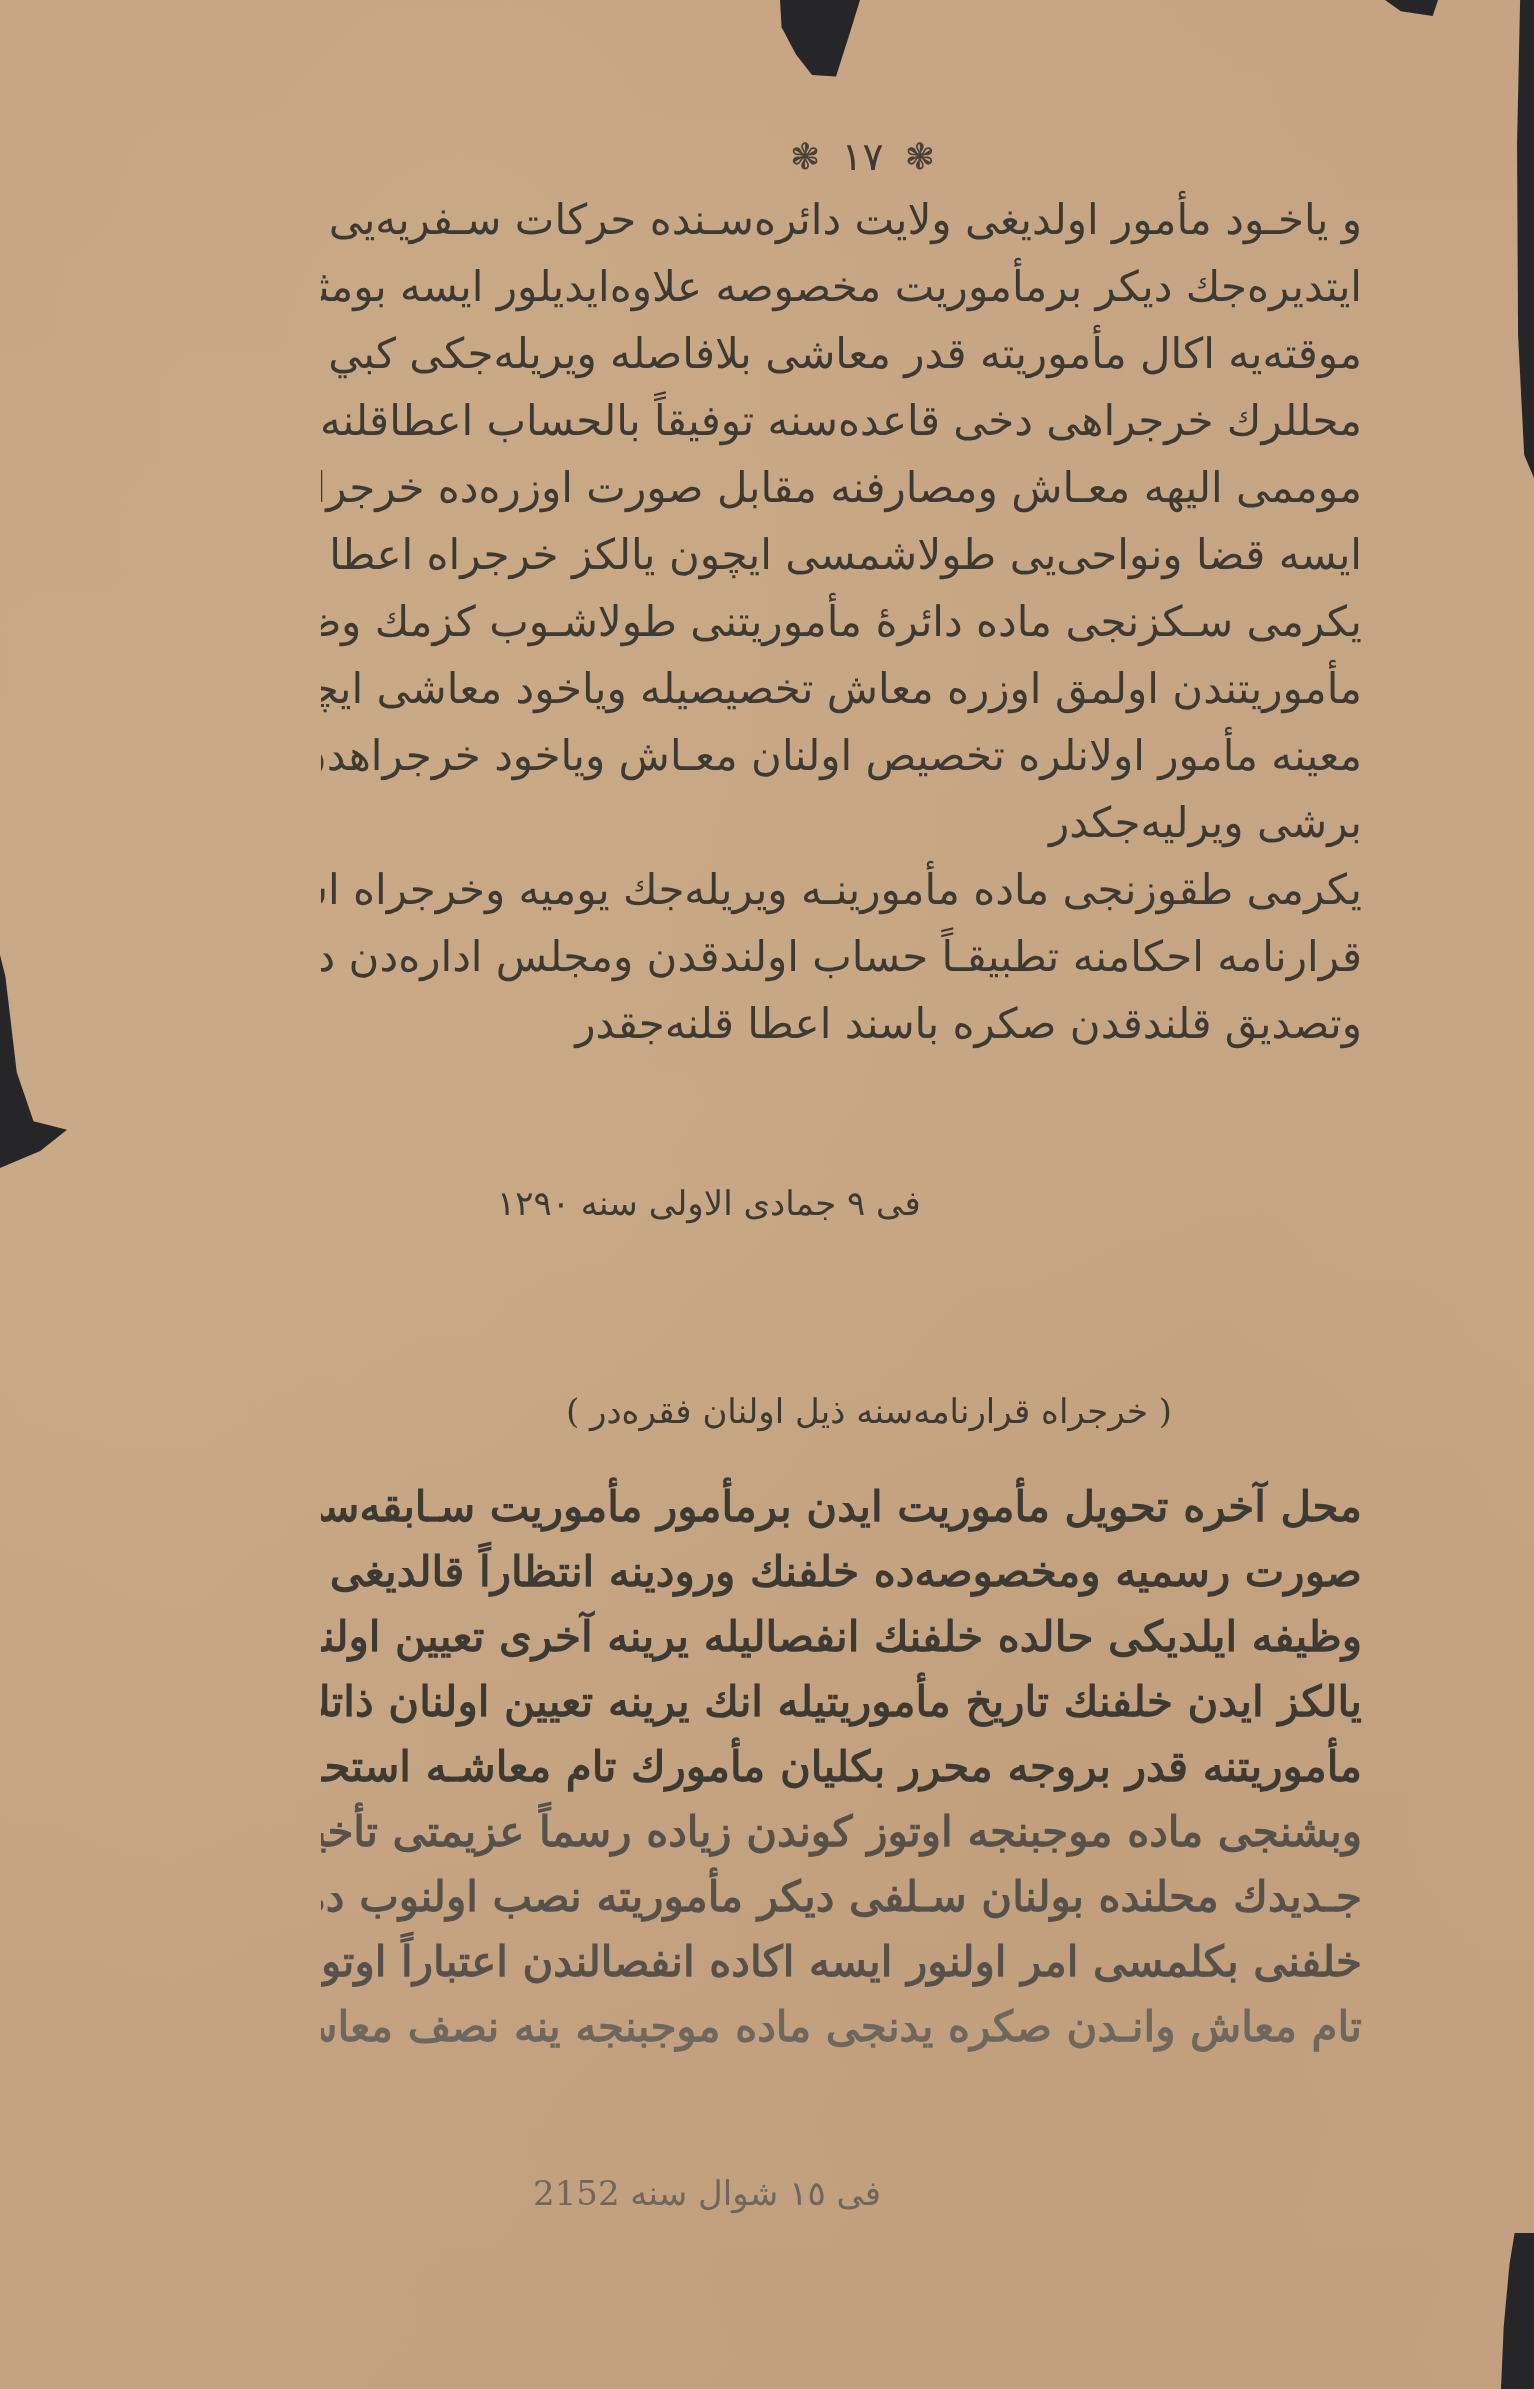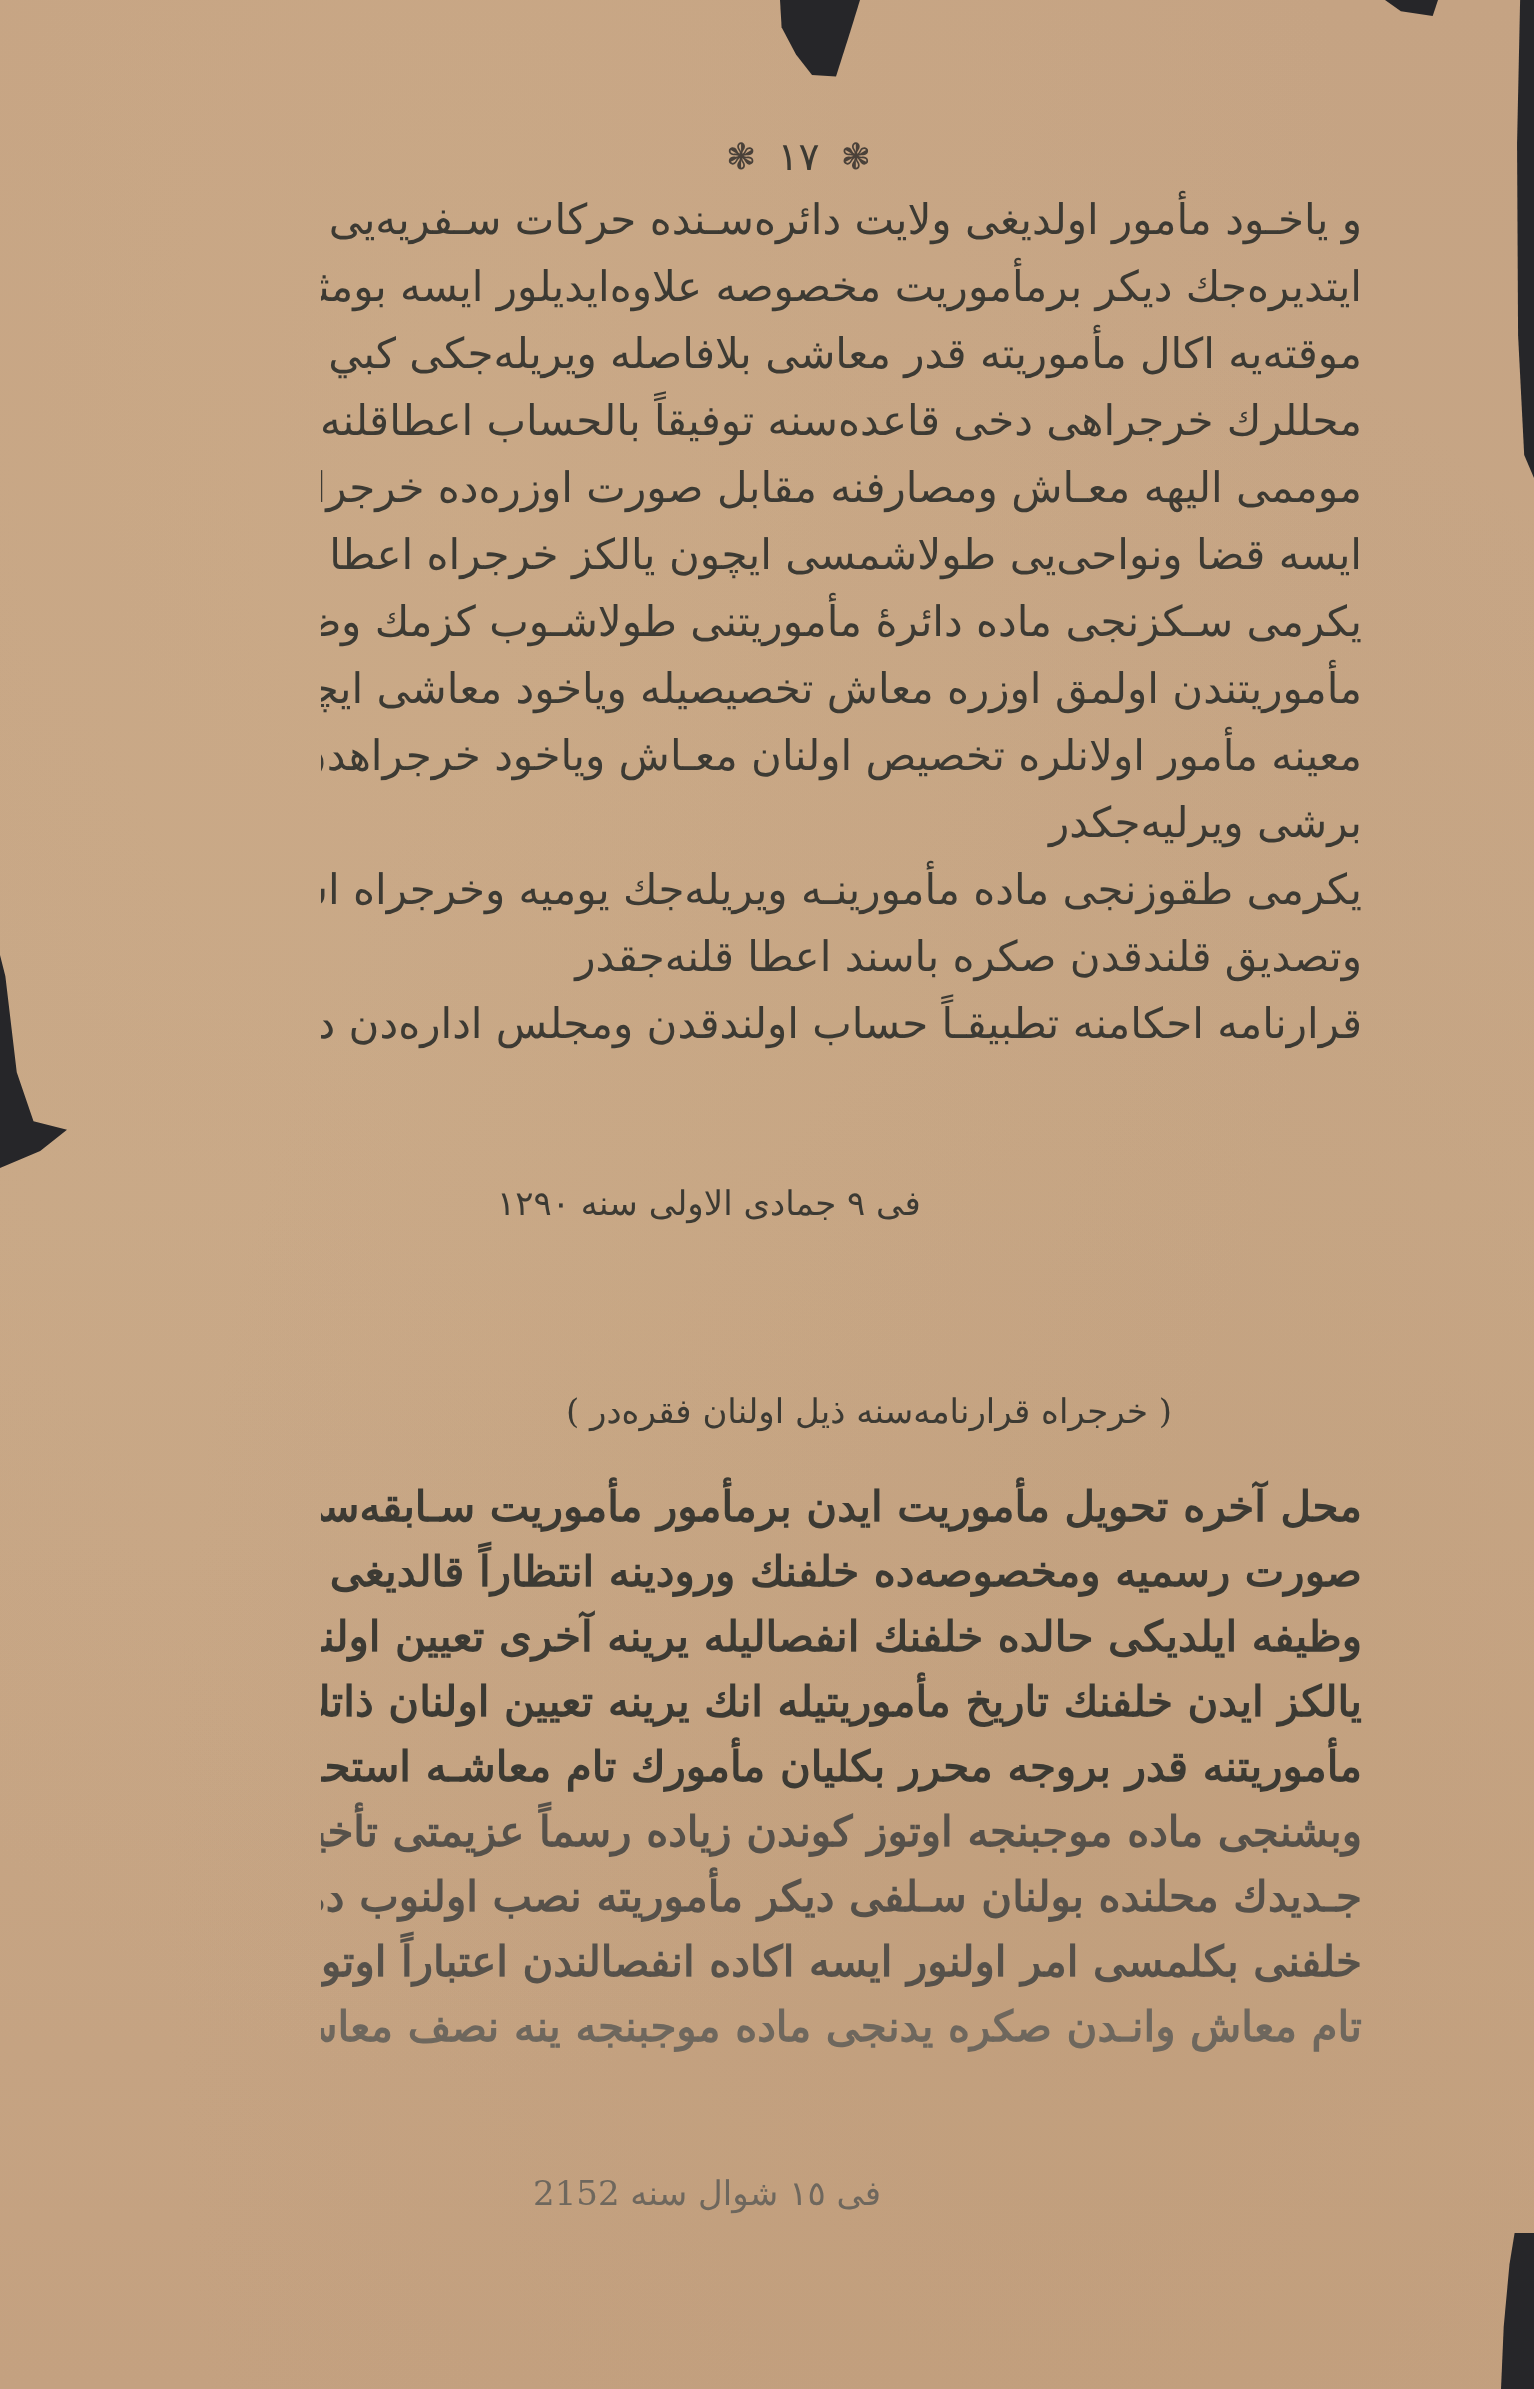--- a/index.html
+++ b/index.html
@@ -53,21 +53,21 @@
       clip-path: polygon(40% 0%, 100% 0%, 100% 100%, 0% 100%, 8% 60%, 25% 20%);
     }
     .ink {
       color: #3c3a33;
       font-family: "DejaVu Serif", serif;
       direction: rtl;
       unicode-bidi: embed;
     }
     .header-num {
       position: absolute;
-      left: 701px; top: 126px;
+      left: 765px; top: 126px;
       width: 195px;
       text-align: center;
       font-size: 39px;
       line-height: 53px;
       direction: ltr;
     }
     .header-num .orn {
       display: inline-block;
       font-size: 36px;
       color: #4a4139;
@@ -141,22 +141,22 @@
     <span class="line">ايتديره‌جك ديكر برمأموريت مخصوصه علاوه‌ايديلور ايسه بومثللو مأمورين</span>
     <span class="line">موقته‌يه اكال مأموريته قدر معاشى بلافاصله ويريله‌جكى كبي طولاشه‌جغى</span>
     <span class="line">محللرك خرجراهى دخى قاعده‌سنه توفيقاً بالحساب اعطاقلنه‌جق و اكر مأمور</span>
     <span class="line">موممى اليهه معـاش ومصارفنه مقابل صورت اوزره‌ده خرجراه و يرلمش</span>
     <span class="line">ايسه قضا ونواحى‌يى طولاشمسى ايچون يالكز خرجراه اعطا اولنه‌جقدر</span>
     <span class="line">يكرمى سـكزنجى ماده      دائرهٔ مأموريتنى طولاشـوب كزمك وظائف</span>
     <span class="line">مأموريتندن اولمق اوزره معاش تخصيصيله وياخود معاشى ايچنده اولديغى</span>
     <span class="line">معينه مأمور اولانلره تخصيص اولنان معـاش وياخود خرجراهدن ماعدا</span>
     <span class="line">برشى ويرليه‌جكدر</span>
     <span class="line">يكرمى طقوزنجى ماده      مأمورينـه ويريله‌جك يوميه وخرجراه اشـبو</span>
+    <span class="line">قرارنامه احكامنه تطبيقـاً حساب اولندقدن ومجلس اداره‌دن دخى تدقيق</span>
     <span class="line">وتصديق قلندقدن صكره باسند اعطا قلنه‌جقدر</span>
-    <span class="line">قرارنامه احكامنه تطبيقـاً حساب اولندقدن ومجلس اداره‌دن دخى تدقيق</span>
   </div>
 
   <div class="date-line date1 ink">فى ٩ جمادى الاولى سنه ١٢٩٠</div>
 
   <div class="section-title ink">( خرجراه قرارنامه‌سنه ذيل اولنان فقره‌در )</div>
 
   <div class="block block2 ink">
     <span class="line">محل آخره تحويل مأموريت ايدن برمأمور مأموريت سـابقه‌سى موقعنده</span>
     <span class="line">صورت رسميه ومخصوصه‌ده خلفنك ورودينه انتظاراً قالديغى وايفـاى</span>
     <span class="line">وظيفه ايلديكى حالده خلفنك انفصاليله يرينه آخرى تعيين اولنور ايسـه</span>

